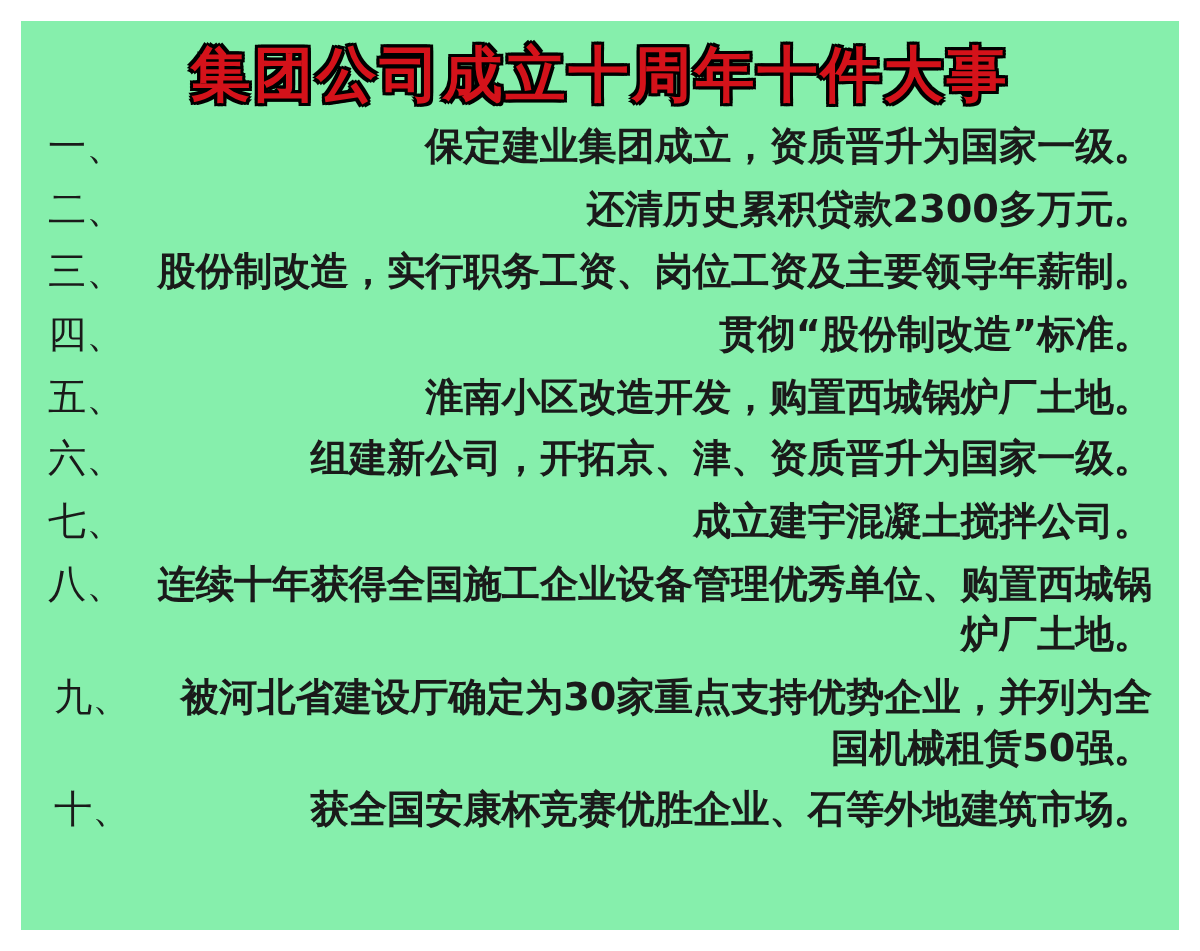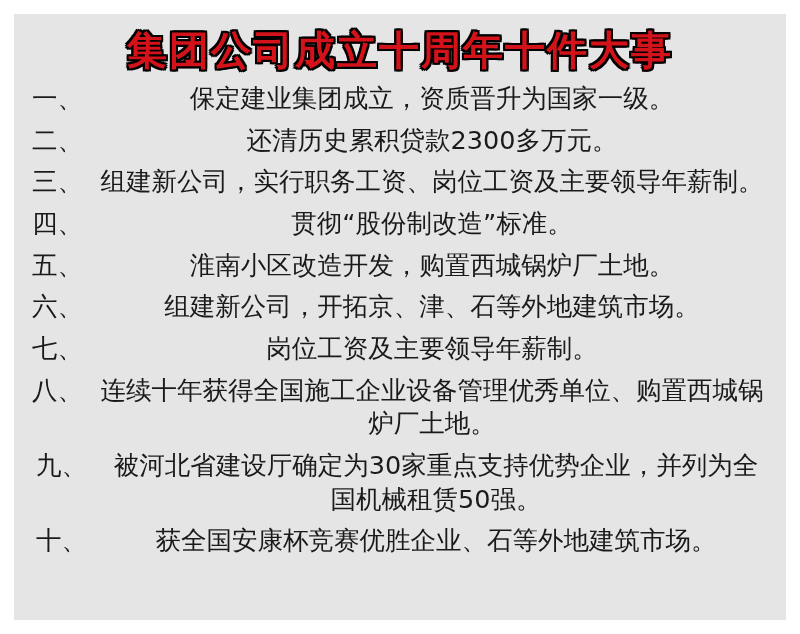--- a/index.html
+++ b/index.html
@@ -51,64 +51,65 @@
     font-family: "DejaVu Sans", "Liberation Sans", sans-serif;
   }
   .item-num {
     flex: 0 0 auto;
     width: 64px;
     text-align: left;
     white-space: nowrap;
   }
   .item-text {
     flex: 1 1 auto;
-    text-align: center;
+    text-align: right;
+    font-weight: bold;
   }
   .item.indent-sm .item-num { width: 68px; padding-left: 4px; }
 </style>
 </head>
 <body>
 
-<div id="poster" style="background: #e5e5e5;">
+<div id="poster" style="background: #86efac;">
   <div id="title" style="color: rgb(212, 18, 26);">集团公司成立十周年十件大事</div>
   <div id="items">
 
     <div class="item">
       <span class="item-num">一、</span>
       <span class="item-text">保定建业集团成立，资质晋升为国家一级。</span>
     </div>
 
     <div class="item">
       <span class="item-num">二、</span>
       <span class="item-text">还清历史累积贷款2300多万元。</span>
     </div>
 
     <div class="item">
       <span class="item-num">三、</span>
-      <span class="item-text">组建新公司，实行职务工资、岗位工资及主要领导年薪制。</span>
+      <span class="item-text">股份制改造，实行职务工资、岗位工资及主要领导年薪制。</span>
     </div>
 
     <div class="item">
       <span class="item-num">四、</span>
       <span class="item-text">贯彻“股份制改造”标准。</span>
     </div>
 
     <div class="item">
       <span class="item-num">五、</span>
       <span class="item-text">淮南小区改造开发，购置西城锅炉厂土地。</span>
     </div>
 
     <div class="item">
       <span class="item-num">六、</span>
-      <span class="item-text">组建新公司，开拓京、津、石等外地建筑市场。</span>
+      <span class="item-text">组建新公司，开拓京、津、资质晋升为国家一级。</span>
     </div>
 
     <div class="item">
       <span class="item-num">七、</span>
-      <span class="item-text">岗位工资及主要领导年薪制。</span>
+      <span class="item-text">成立建宇混凝土搅拌公司。</span>
     </div>
 
     <div class="item">
       <span class="item-num">八、</span>
       <span class="item-text">连续十年获得全国施工企业设备管理优秀单位、购置西城锅炉厂土地。</span>
     </div>
 
     <div class="item indent-sm">
       <span class="item-num">九、</span>
       <span class="item-text">被河北省建设厅确定为30家重点支持优势企业，并列为全国机械租赁50强。</span>

